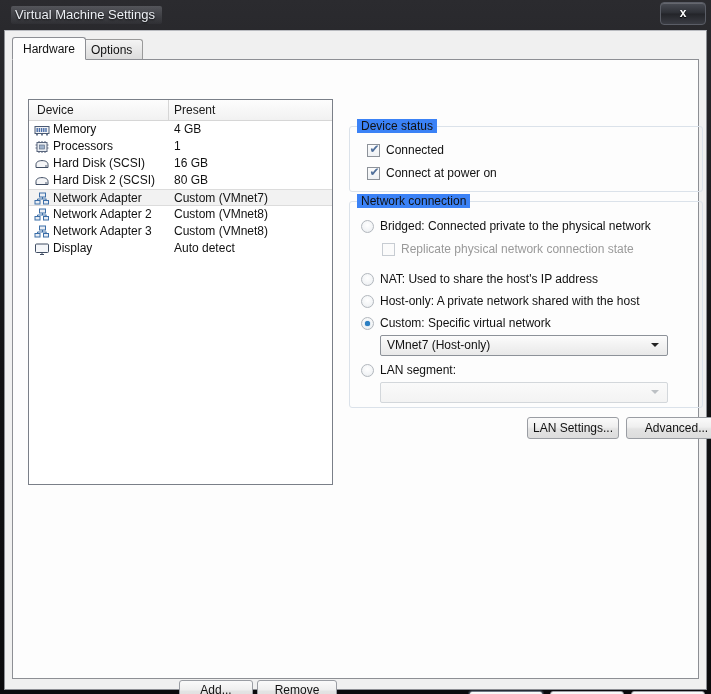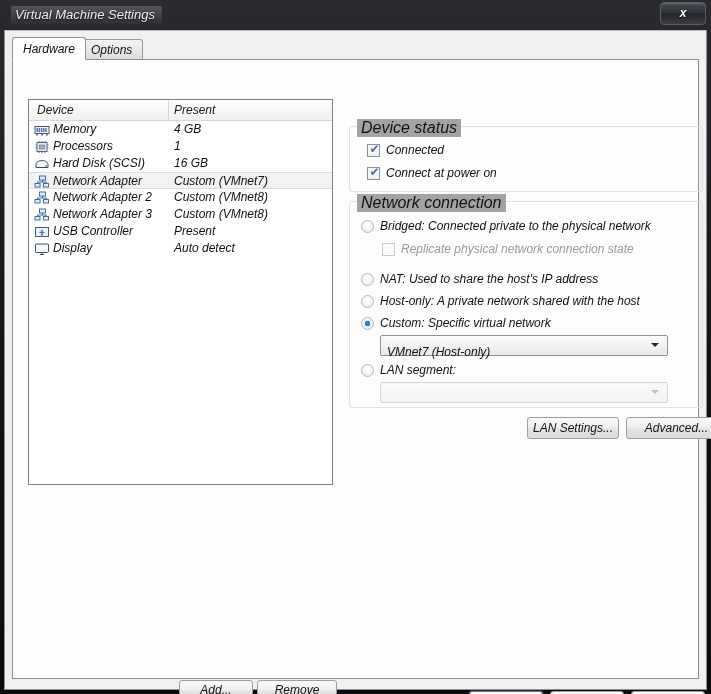--- a/index.html
+++ b/index.html
@@ -17,21 +17,20 @@
   }
 
   
   .window {
     position: absolute;
     left: 0; top: 0;
     width: 711px;
     height: 694px;
     background: linear-gradient(180deg, #2b2b2f 0%, #121214 55%, #0b0b0d 100%);
     box-sizing: border-box;
-    font-style: italic;
   }
   .titlebar {
     position: absolute;
     left: 0; top: 0;
     width: 711px;
     height: 30px;
   }
   .title-text {
     position: absolute;
     left: 11px;
@@ -229,22 +228,22 @@
     border: 1px solid #dbe2ea;
     border-radius: 3px;
     box-sizing: border-box;
     background: transparent;
   }
   .group > .gtitle {
     position: absolute;
     top: -8px;
     left: 7px;
     padding: 0 4px;
-    background: #a3a3a3;
-    font-size: 16px;
+    background: #3b82f6;
+    font-size: 12px;
     color: #111;
     white-space: nowrap;
     text-align: center;
   }
   .g-devstatus {
     left: 336px; top: 66px;
     width: 354px; height: 66px;
   }
   .g-netconn {
     left: 336px; top: 141px;
@@ -310,21 +309,20 @@
     background: linear-gradient(180deg, #fcfcfc 0%, #f2f2f2 50%, #e9e9e9 100%);
     cursor: default;
   }
   .combo .ctext {
     position: absolute;
     left: 6px; top: 0;
     line-height: 19px;
     font-size: 12px;
     color: #111;
     white-space: nowrap;
-    margin-top: 7px;
   }
   .combo .carrow {
     position: absolute;
     right: 8px; top: 7px;
     width: 0; height: 0;
     border-left: 4px solid transparent;
     border-right: 4px solid transparent;
     border-top: 4px solid #222;
   }
   .combo.disabled {
@@ -427,20 +425,31 @@
               <svg width="16" height="14" viewBox="0 0 16 14">
                   <path d="M2 10.5V7.5C2 5.3 4 3.6 8 3.6s6 1.7 6 3.9v3z" fill="#f4f5f7" stroke="#3f4d63"></path>
                   <path d="M2 10.5h12" stroke="#3f4d63"></path>
                   <circle cx="12" cy="9" r=".8" fill="#3f4d63"></circle>
                 </svg>
             </span>
             <span class="dname">Hard Disk (SCSI)</span>
             <span class="dsum">16 GB</span>
           </div>
 
+          <div class="drow">
+            <span class="dicon">
+              <svg width="16" height="14" viewBox="0 0 16 14">
+                  <path d="M2 10.5V7.5C2 5.3 4 3.6 8 3.6s6 1.7 6 3.9v3z" fill="#f4f5f7" stroke="#3f4d63"></path>
+                  <path d="M2 10.5h12" stroke="#3f4d63"></path>
+                  <circle cx="12" cy="9" r=".8" fill="#3f4d63"></circle>
+                </svg>
+            </span>
+            <span class="dname">Hard Disk 2 (SCSI)</span>
+            <span class="dsum">80 GB</span>
+          </div>
 
           <div class="drow sel">
             <span class="dicon">
               <svg width="16" height="14" viewBox="0 0 16 14">
                   <rect x="5.5" y="1" width="6" height="4" fill="#e8edf4" stroke="#3b6ea8"></rect>
                   <rect x="1" y="8.5" width="5" height="3.5" fill="#e8edf4" stroke="#3b6ea8"></rect>
                   <rect x="9.5" y="8.5" width="5" height="3.5" fill="#e8edf4" stroke="#3b6ea8"></rect>
                   <path d="M8.5 5v2M3.5 7h9M3.5 7v1.5M12 7v1.5" stroke="#3b6ea8" fill="none"></path>
                 </svg>
             </span>
@@ -467,31 +476,20 @@
                   <rect x="5.5" y="1" width="6" height="4" fill="#e8edf4" stroke="#3b6ea8"></rect>
                   <rect x="1" y="8.5" width="5" height="3.5" fill="#e8edf4" stroke="#3b6ea8"></rect>
                   <rect x="9.5" y="8.5" width="5" height="3.5" fill="#e8edf4" stroke="#3b6ea8"></rect>
                   <path d="M8.5 5v2M3.5 7h9M3.5 7v1.5M12 7v1.5" stroke="#3b6ea8" fill="none"></path>
                 </svg>
             </span>
             <span class="dname">Network Adapter 3</span>
             <span class="dsum">Custom (VMnet8)</span>
           </div>
 
-          <div class="drow">
-            <span class="dicon">
-              <svg width="16" height="14" viewBox="0 0 16 14">
-                  <rect x="1.5" y="2.5" width="13" height="9" fill="#eef1f5" stroke="#4a5a74"></rect>
-                  <path d="M8 9.5V5M8 5l-1.2 1.4M8 5l1.2 1.4M5.5 7.5h5" stroke="#3b6ea8" fill="none"></path>
-                  <circle cx="8" cy="9.8" r="1" fill="#3b6ea8"></circle>
-                </svg>
-            </span>
-            <span class="dname">USB Controller</span>
-            <span class="dsum">Present</span>
-          </div>
 
           <div class="drow">
             <span class="dicon">
               <svg width="16" height="14" viewBox="0 0 16 14">
                   <rect x="1.5" y="2" width="13" height="8.5" rx="1" fill="#f5f7fa" stroke="#3f4d63"></rect>
                   <path d="M6 12.5h4" stroke="#3f4d63"></path>
                   <path d="M8 10.5v2" stroke="#3f4d63"></path>
                 </svg>
             </span>
             <span class="dname">Display</span>

